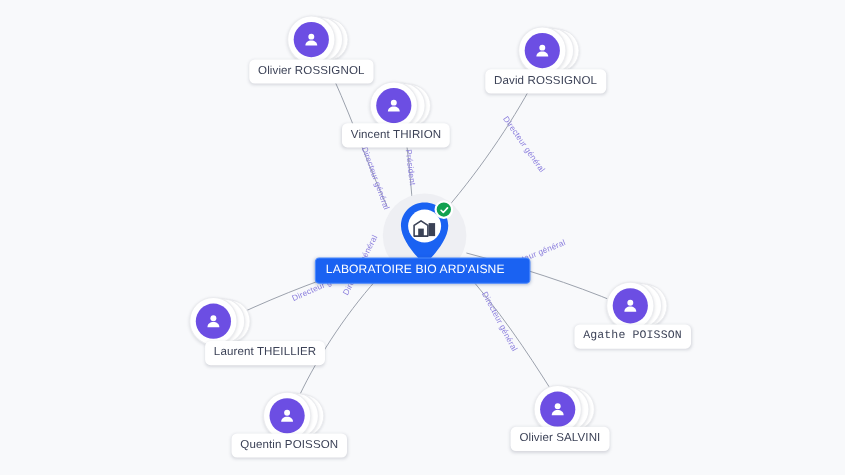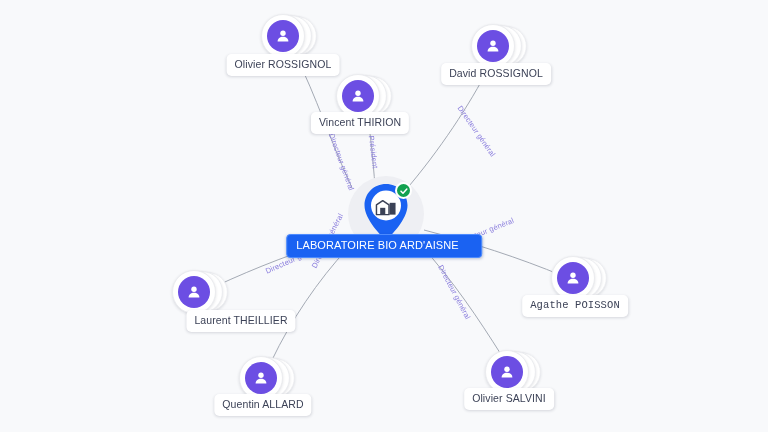--- a/index.html
+++ b/index.html
@@ -228,21 +228,21 @@
           <div class="card c3"></div>
           <div class="card c2"></div>
           <div class="card c1"></div>
           <div class="avatar">
             <svg width="18" height="18" viewBox="0 0 24 24">
               <circle cx="12" cy="8.4" r="3.6" fill="#ffffff"></circle>
               <path d="M4.8 19.2c0-3.8 3.2-6.2 7.2-6.2s7.2 2.4 7.2 6.2z" fill="#ffffff"></path>
             </svg>
           </div>
         </div>
-        <div class="person-label" style="left: 263px; top: 394px;">Quentin ALLARD</div>
+        <div class="person-label" style="left: 263px; top: 394px;">Quentin POISSON</div>
       </div>
       <div class="person" style="left: 0px; top: 0px;">
         <div class="person-stack" style="left: 198px; top: 293px;">
           <div class="card c3"></div>
           <div class="card c2"></div>
           <div class="card c1"></div>
           <div class="avatar">
             <svg width="18" height="18" viewBox="0 0 24 24">
               <circle cx="12" cy="8.4" r="3.6" fill="#ffffff"></circle>
               <path d="M4.8 19.2c0-3.8 3.2-6.2 7.2-6.2s7.2 2.4 7.2 6.2z" fill="#ffffff"></path>

